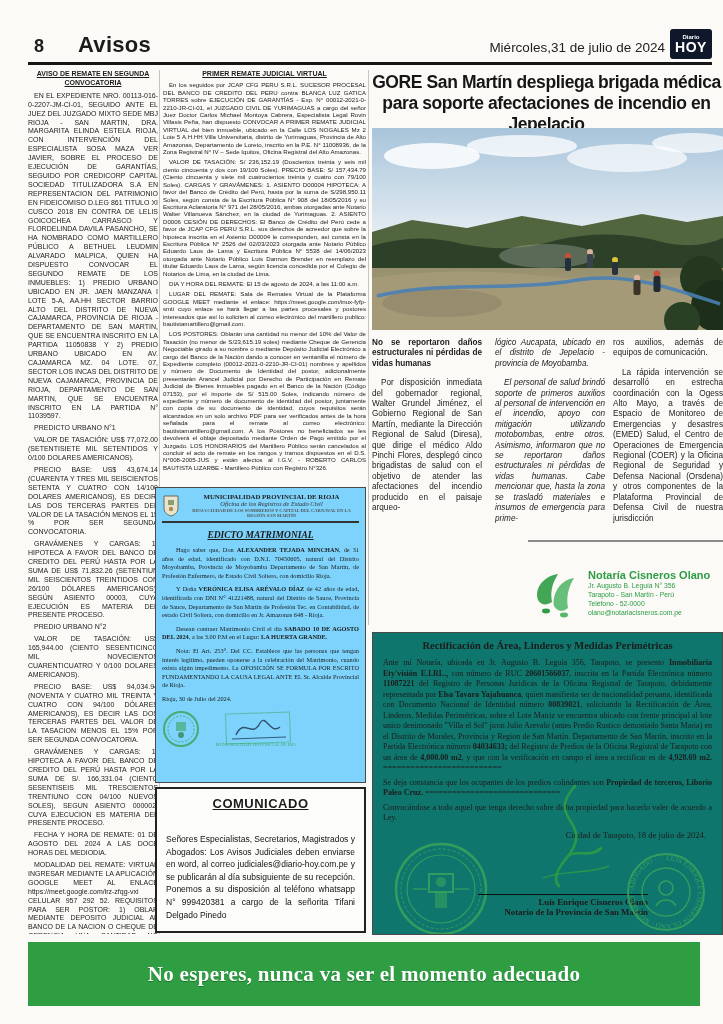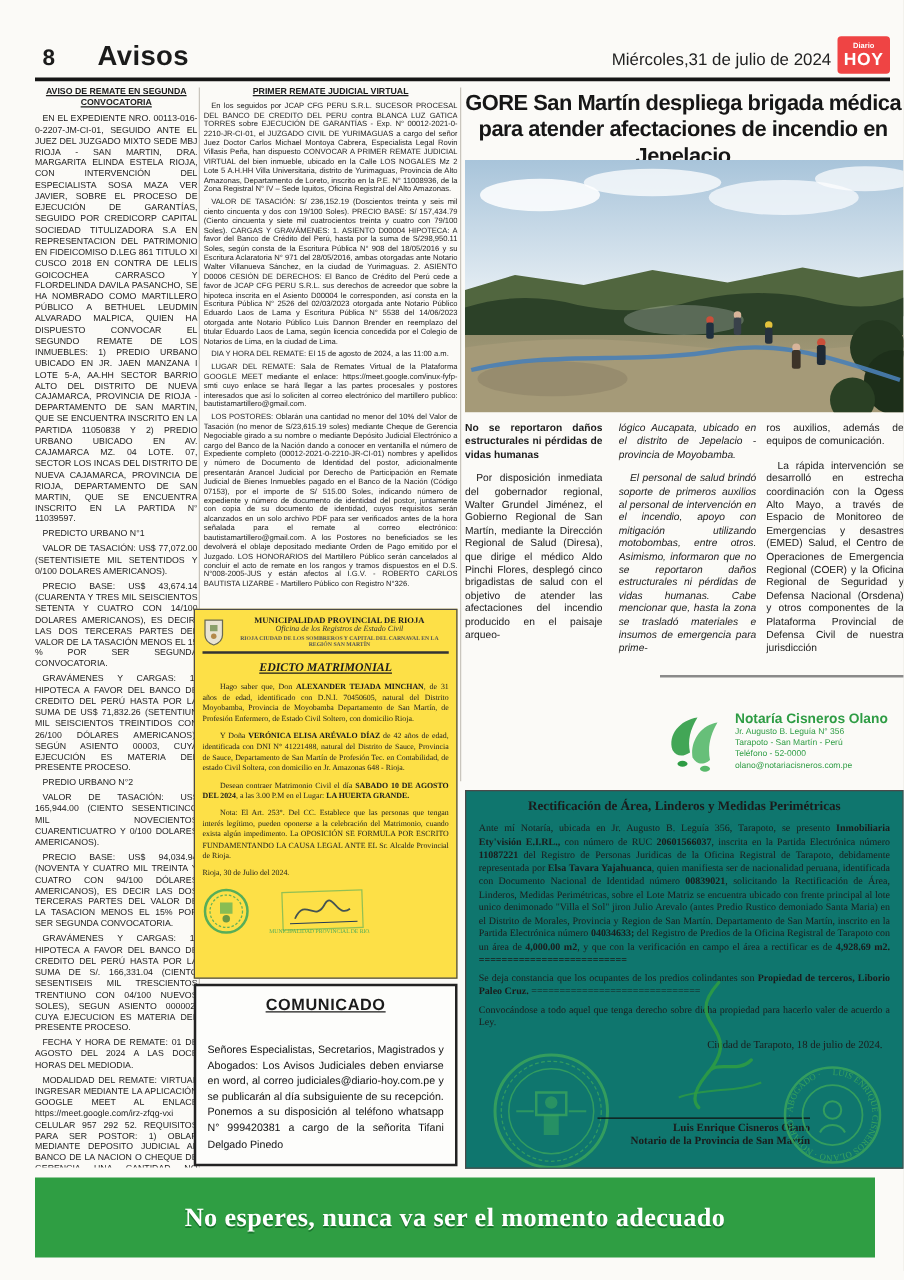--- a/index.html
+++ b/index.html
@@ -3,35 +3,35 @@
 <meta charset="utf-8">
 <style>
   html,body{margin:0;padding:0;background:#e8e6e1;}
   #page{position:relative;width:723px;height:1024px;background:#fbfaf7;overflow:hidden;
         font-family:"Liberation Sans",sans-serif;color:#1b1b1b;margin:0 auto;}
   .abs{position:absolute;}
   
   #pagenum{left:34px;top:36px;font-size:18px;font-weight:bold;}
   #section-title{left:78px;top:32px;font-size:22px;font-weight:bold;letter-spacing:.3px;}
   #edition-date{right:58px;top:40px;font-size:13.5px;color:#222;}
-  #logo{left:670px;top:29px;width:42px;height:30px;background:#ef4444;border-radius:3px;
+  #logo{left:670px;top:29px;width:42px;height:30px;background:#0f172a;border-radius:3px;
         display:flex;flex-direction:column;align-items:center;justify-content:center;color:#fff;}
   #logo .l1{font-size:6px;font-weight:bold;line-height:6px;}
   #logo .l2{font-size:14px;font-weight:bold;line-height:14px;letter-spacing:.5px;}
   #header-rule{left:28px;top:62px;width:684px;height:3px;background:#161616;}
   .vrule{width:1px;background:#c9c5bd;}
   
   .legal{text-align:justify;}
   .legal p{margin:0 0 3px 0;text-indent:6px;}
   .legal-title{font-weight:bold;text-decoration:underline;text-align:center;text-indent:0 !important;margin-bottom:4px !important;}
   #remate2{left:28px;top:70px;width:130px;height:864px;font-size:7px;line-height:8.9px;overflow:hidden;}
   #remate1{left:163px;top:70px;width:203px;height:412px;font-size:6.1px;line-height:7.4px;overflow:hidden;}
   #remate1 .legal-title{font-size:7px;}
   
-  #edicto{left:155px;top:487px;width:211px;height:296px;border:1px solid #4a4a4a;background:#fde047;
+  #edicto{left:155px;top:487px;width:211px;height:296px;border:1px solid #4a4a4a;background:#7dd3fc;
           padding:5px 6px;box-sizing:border-box;font-family:"Liberation Serif",serif;overflow:hidden;}
   #edicto .hd{display:flex;align-items:center;gap:4px;border-bottom:2px solid #333;padding-bottom:3px;}
   #edicto .hd .tx{flex:1;text-align:center;}
   #edicto .muni{font-size:6.8px;font-weight:bold;color:#222;}
   #edicto .office{font-size:6.4px;font-style:italic;color:#333;}
   #edicto .slogan{font-size:4.6px;font-weight:bold;color:#555;margin-top:1px;}
   #edicto .ed-title{text-align:center;font-size:9.5px;font-weight:bold;font-style:italic;
                     text-decoration:underline;margin:7px 0 6px 0;}
   #edicto p{font-size:6.3px;line-height:8.6px;text-align:justify;margin:0 0 5px 0;text-indent:14px;}
   #edicto .ed-date{text-indent:0;margin-top:4px;}
@@ -150,21 +150,21 @@
         <text x="50" y="37" font-size="4.5" text-anchor="middle" fill="#3aa55c" opacity=".9">MUNICIPALIDAD PROVINCIAL DE RIOJA</text>
       </svg>
     </div>
   </div>
 
   <div class="abs" id="comunicado">
     <div class="c-title">COMUNICADO</div>
     <div class="c-body">Señores Especialistas, Secretarios, Magistrados y Abogados: Los Avisos Judiciales deben enviarse en word, al correo judiciales@diario-hoy.com.pe y se publicarán al día subsiguiente de su recepción. Ponemos a su disposición al teléfono whatsapp N° 999420381 a cargo de la señorita Tifani Delgado Pinedo</div>
   </div>
 
-  <div class="abs" id="headline">GORE San Martín despliega brigada médica para atender afectaciones de incendio en Jepelacio</div>
+  <div class="abs" id="headline">GORE San Martín despliega brigada médica para soporte afectaciones de incendio en Jepelacio</div>
 
   <div class="abs" id="photo">
     <svg width="351" height="202" viewBox="0 0 351 202">
       <defs>
         <linearGradient id="sky" x1="0" y1="0" x2="0" y2="1">
           <stop offset="0" stop-color="#a8c4da"></stop>
             <stop offset="1" stop-color="#e9f0f5"></stop>
         </linearGradient>
         <linearGradient id="ground" x1="0" y1="0" x2="0" y2="1">
           <stop offset="0" stop-color="#97906f"></stop>

